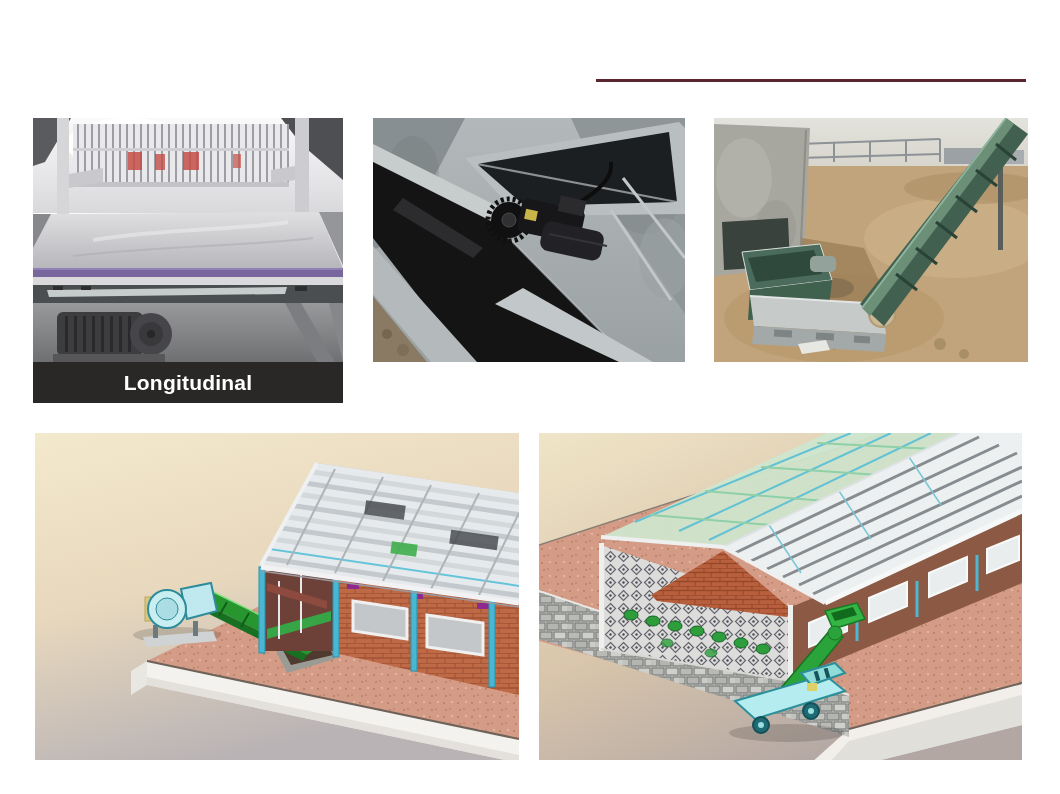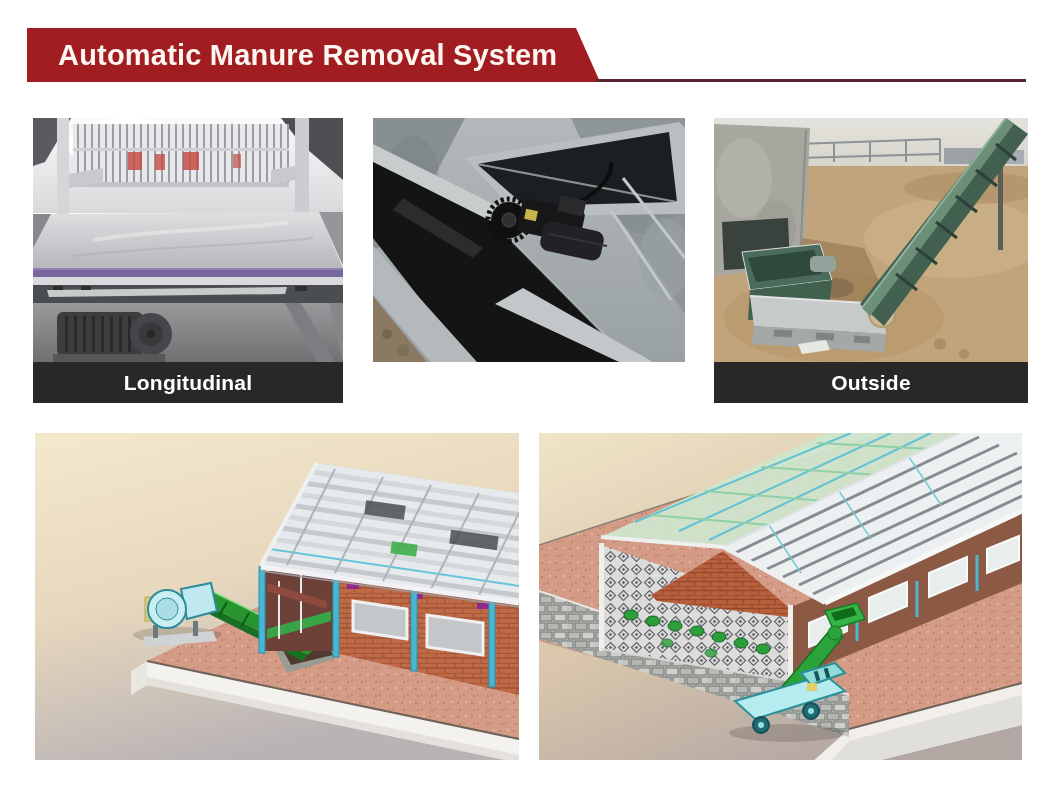--- a/index.html
+++ b/index.html
@@ -24,23 +24,20 @@
   .render{position:absolute;top:433px;height:327px;overflow:hidden;}
   .render-left{left:35px;width:484px;}
   .render-right{left:539px;width:483px;}
   .render svg{display:block;}
 </style>
 </head>
 <body>
 
 <div class="page">
 
-  <div class="banner" style="background: rgb(161, 29, 33);">
-    <span class="banner-title" style="color: rgb(253, 246, 241);">Automatic Manure Removal System</span>
-  </div>
   <div class="banner-underline" style="background: rgb(92, 38, 48);"></div>
 
   <figure class="card card-1" style="margin:0">
     <div class="photo">
       <svg width="310" height="244" viewBox="0 0 310 244">
         <defs>
           <linearGradient id="p1top" x1="0" y1="0" x2="0" y2="1">
             <stop offset="0" stop-color="#fafafb"></stop>
               <stop offset="1" stop-color="#d9d9dc"></stop>
           </linearGradient>
@@ -230,23 +227,20 @@
           <line x1="242" y1="78" x2="263" y2="94" stroke="#2a4237" stroke-width="3"></line>
           <line x1="222" y1="104" x2="243" y2="120" stroke="#2a4237" stroke-width="3"></line>
           <line x1="202" y1="130" x2="223" y2="146" stroke="#2a4237" stroke-width="3"></line>
           <line x1="182" y1="156" x2="203" y2="172" stroke="#2a4237" stroke-width="3"></line>
         </g>
         <polygon points="84,226 112,222 116,232 88,236" fill="#e8e8e2"></polygon>
         <circle cx="226" cy="226" r="6" fill="#a98f66"></circle>
           <circle cx="250" cy="236" r="5" fill="#a98f66"></circle>
       </svg>
     </div>
-    <figcaption class="caption" style="background: rgb(42, 40, 39);">
-      <span>Outside</span>
-    </figcaption>
   </figure>
 
   <div class="render render-left">
     <svg width="484" height="330" viewBox="0 0 484 330">
       <defs>
         <linearGradient id="bgL" x1="0" y1="0" x2="0.35" y2="1">
           <stop offset="0" stop-color="#f3e9cd"></stop>
             <stop offset="0.5" stop-color="#e8d8bd"></stop>
             <stop offset="1" stop-color="#b9b3b5"></stop>
         </linearGradient>

